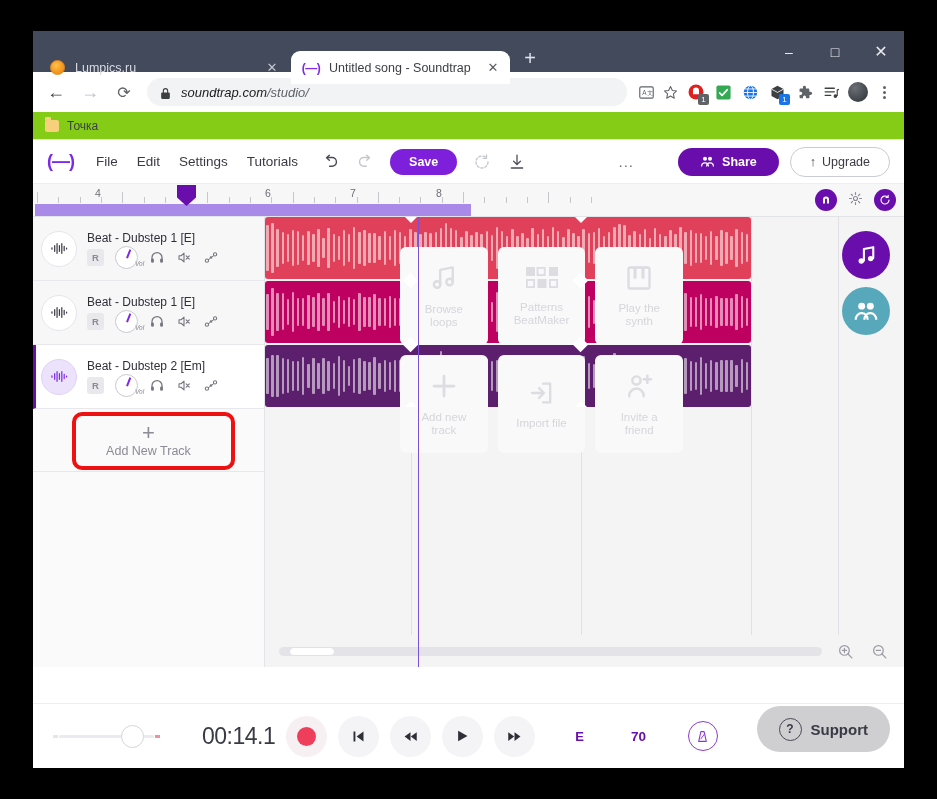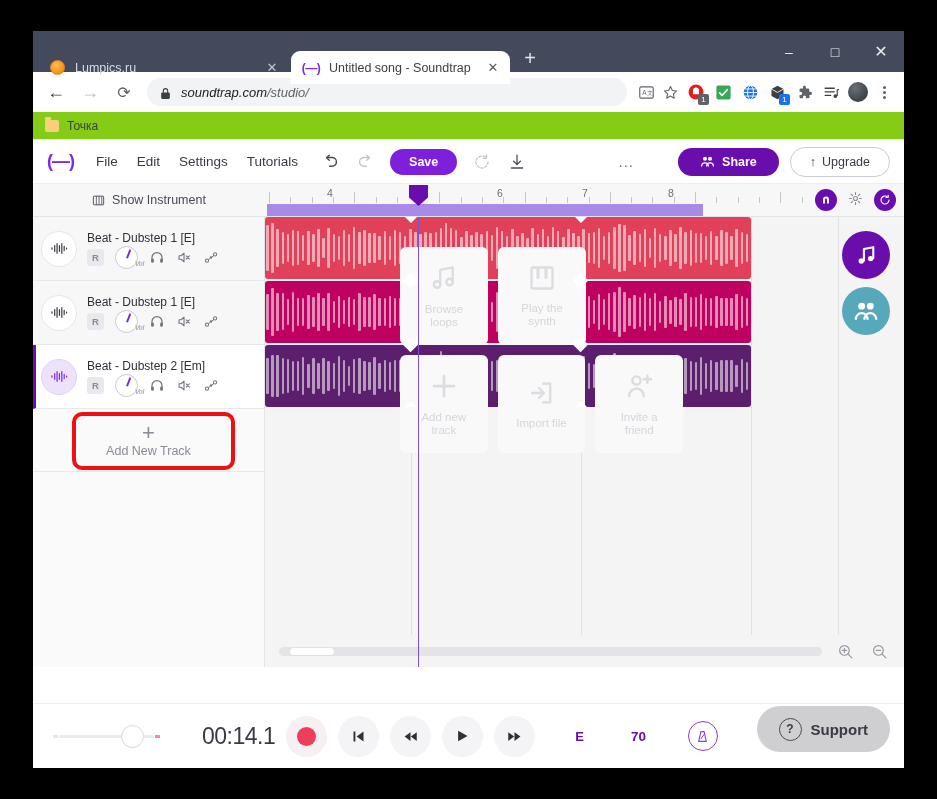--- a/index.html
+++ b/index.html
@@ -282,27 +282,20 @@
             </svg>
         <span>Share</span>
       </span>
       <span class="upgbtn">
         <span>↑</span>
         <span>Upgrade</span>
       </span>
     </div>
 
     <div class="rulerrow">
-      <div class="showinst">
-        <svg width="13" height="13" viewBox="0 0 24 24">
-              <rect x="2.5" y="4" width="19" height="16" rx="1.5" fill="none" stroke="#4a4a55" stroke-width="1.7"></rect>
-              <path d="M8 4v16M13 4v16M18 4v16" stroke="#4a4a55" stroke-width="1.5"></path>
-            </svg>
-        <span>Show Instrument</span>
-      </div>
       <div class="ruler">
         <div class="rnum" style="left:62px">4</div>
         <div class="rnum" style="left:232px">6</div>
         <div class="rnum" style="left:317px">7</div>
         <div class="rnum" style="left:403px">8</div>
         <div class="loopbar" style="left:2px;width:436px"></div>
       <i class="rtick" style="left:4px;top:8px;height:11px"></i>
             <i class="rtick" style="left:25.3px;top:13px;height:6px"></i>
             <i class="rtick" style="left:46.6px;top:13px;height:6px"></i>
             <i class="rtick" style="left:67.9px;top:13px;height:6px"></i>
@@ -821,20 +814,31 @@
           <div class="trow">
             <div class="tile">
               <svg width="30" height="30" viewBox="0 0 24 24">
                     <path d="M9 17V5.5l10-2V15" fill="none" stroke="#dcdce1" stroke-width="1.9" stroke-linecap="round" stroke-linejoin="round"></path>
                     <circle cx="6.5" cy="17.2" r="2.6" fill="none" stroke="#dcdce1" stroke-width="1.9"></circle>
                     <circle cx="16.5" cy="15.2" r="2.6" fill="none" stroke="#dcdce1" stroke-width="1.9"></circle>
                   </svg>
               <span class="tlabel"><span>Browse</span><br><span>loops</span></span>
             </div>
             <div class="tile">
+              <svg width="32" height="26" viewBox="0 0 32 22">
+                    <rect x="0" y="0" width="9" height="9" fill="#dcdce1"></rect>
+                    <rect x="11.5" y=".9" width="7.2" height="7.2" fill="none" stroke="#dcdce1" stroke-width="1.8"></rect>
+                    <rect x="23" y="0" width="9" height="9" fill="#dcdce1"></rect>
+                    <rect x=".9" y="12.9" width="7.2" height="7.2" fill="none" stroke="#dcdce1" stroke-width="1.8"></rect>
+                    <rect x="11.5" y="12" width="9" height="9" fill="#dcdce1"></rect>
+                    <rect x="23.9" y="12.9" width="7.2" height="7.2" fill="none" stroke="#dcdce1" stroke-width="1.8"></rect>
+                  </svg>
+              <span class="tlabel"><span>Patterns</span><br><span>BeatMaker</span></span>
+            </div>
+            <div class="tile">
               <svg width="28" height="28" viewBox="0 0 24 24">
                     <rect x="3" y="3" width="18" height="18" rx="1.5" fill="none" stroke="#dcdce1" stroke-width="2"></rect>
                     <rect x="7.3" y="3" width="2.6" height="9.5" fill="#dcdce1"></rect>
                     <rect x="14.1" y="3" width="2.6" height="9.5" fill="#dcdce1"></rect>
                   </svg>
               <span class="tlabel"><span>Play the</span><br><span>synth</span></span>
             </div>
           </div>
           <div class="trow">
             <div class="tile">

